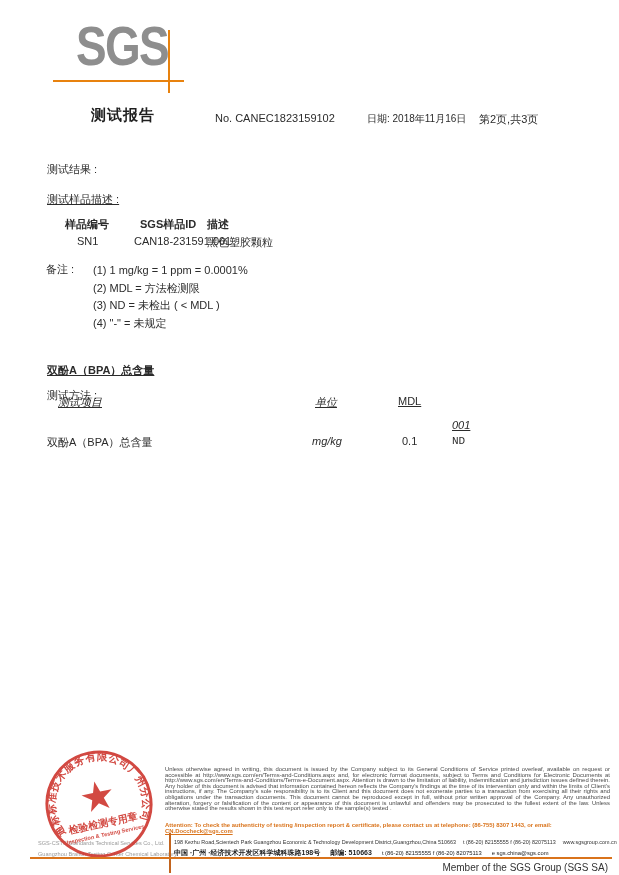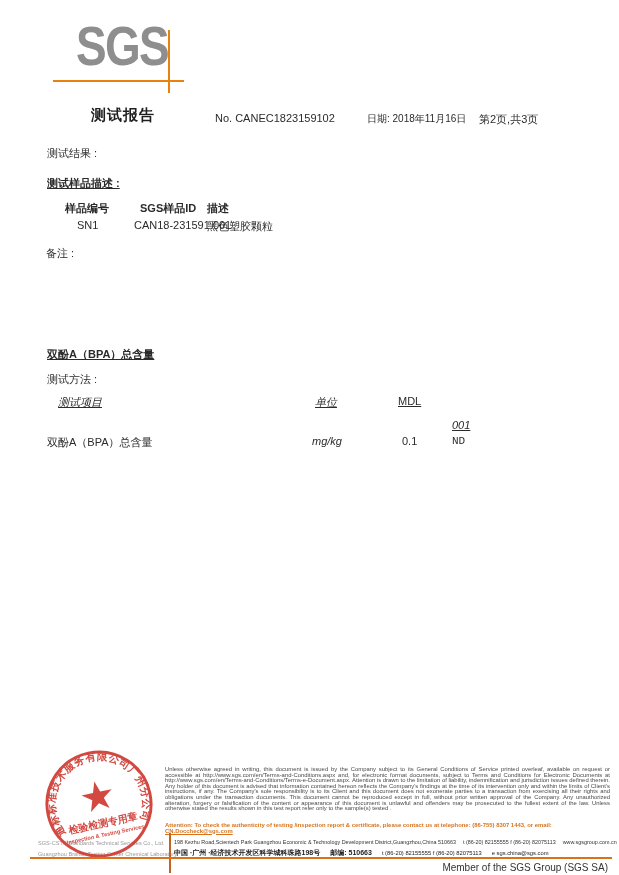--- a/index.html
+++ b/index.html
@@ -23,23 +23,23 @@
   .logo-hline{left:53px;top:80px;width:131px;height:2px;background:#e8820e;}
   .logo-vline{left:168px;top:30px;width:2px;height:63px;background:#e8820e;}
 
   
   .doc-title{left:47px;top:106px;font-size:15px;font-weight:bold;color:#1f1f1f;letter-spacing:1px;margin-left:44px;}
   .report-no{left:215px;top:112px;font-size:11px;}
   .report-date{left:367px;top:112px;font-size:10px;}
   .page-info{left:479px;top:112px;font-size:11px;}
 
   
-  .t11{font-size:11px;}
+  .t11{font-size:11px;margin-top:16px;}
   .results-heading{left:47px;top:146px;}
-  .sample-desc-heading{left:47px;top:176px;text-decoration:underline;font-weight:bold;}
+  .sample-desc-heading{left:47px;top:176px;text-decoration:underline;}
   .sample-h{top:201px;font-weight:bold;text-align:right;}
   .sample-r{top:219px;}
   .col-sn{left:65px;} .col-sn-v{left:77px;}
   .col-id{left:140px;} .col-id-v{left:134px;}
   .col-desc{left:207px;}
   .notes-heading{left:46px;top:246px;}
   .notes-list{left:93px;top:262px;font-size:11px;line-height:17.5px;white-space:pre-line;}
   .bpa-heading{left:47px;top:347px;font-weight:bold;text-decoration:underline;}
   .method-label{left:47px;top:372px;}
   .method-text{left:100px;top:372px;width:478px;line-height:18.5px;}
@@ -106,20 +106,24 @@
 
   <div class="abs t11 sample-h col-sn">样品编号</div>
   <div class="abs t11 sample-h col-id">SGS样品ID</div>
   <div class="abs t11 sample-h col-desc">描述</div>
 
   <div class="abs t11 sample-r col-sn-v">SN1</div>
   <div class="abs t11 sample-r col-id-v">CAN18-231591.001</div>
   <div class="abs t11 sample-r col-desc">黑色塑胶颗粒</div>
 
   <div class="abs t11 notes-heading">备注 :</div>
+  <div class="abs notes-list">(1) 1 mg/kg = 1 ppm = 0.0001%
+(2) MDL = 方法检测限
+(3) ND = 未检出 ( &lt; MDL )
+(4) "-" = 未规定</div>
 
   <div class="abs t11 bpa-heading">双酚A（BPA）总含量</div>
   <div class="abs t11 method-label">测试方法 :</div>
 
   <div class="abs rt-head rt-c1 u i">测试项目</div>
   <div class="abs rt-head rt-c2 u i">单位</div>
   <div class="abs rt-head rt-c3 u">MDL</div>
   <div class="abs rt-head rt-c4 u i">001</div>
 
   <div class="abs rt-row rt-c1v">双酚A（BPA）总含量</div>

